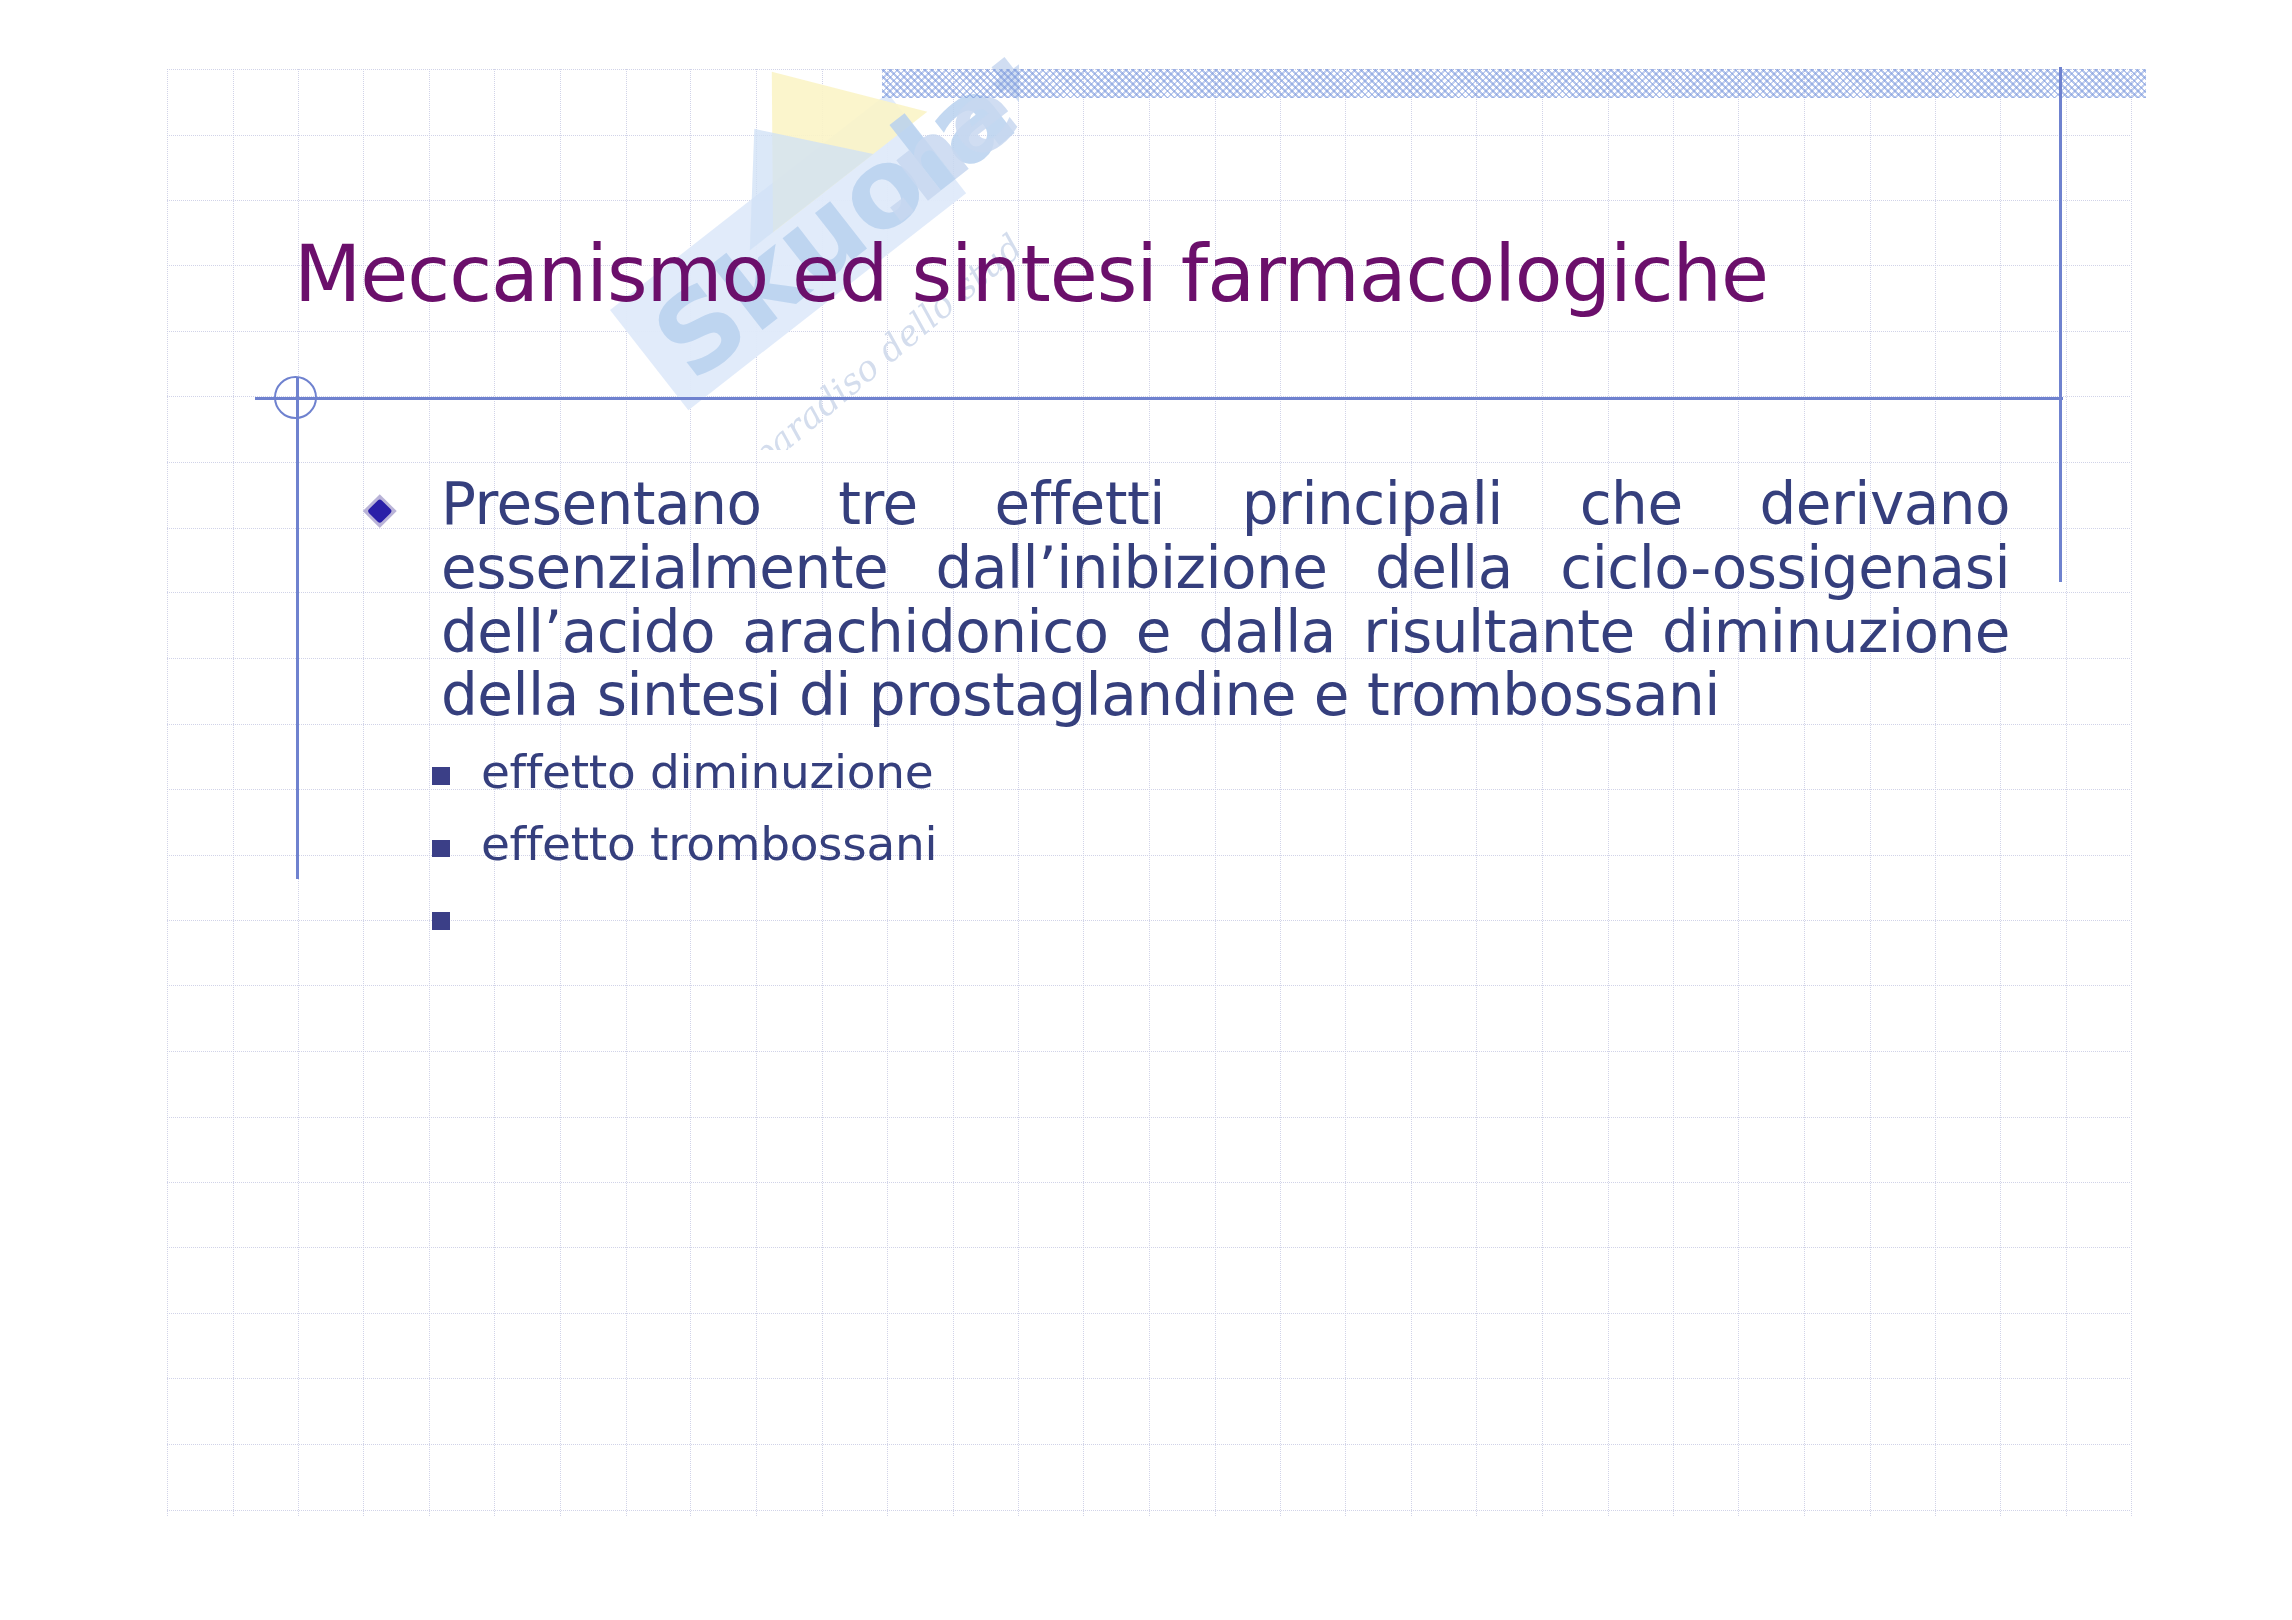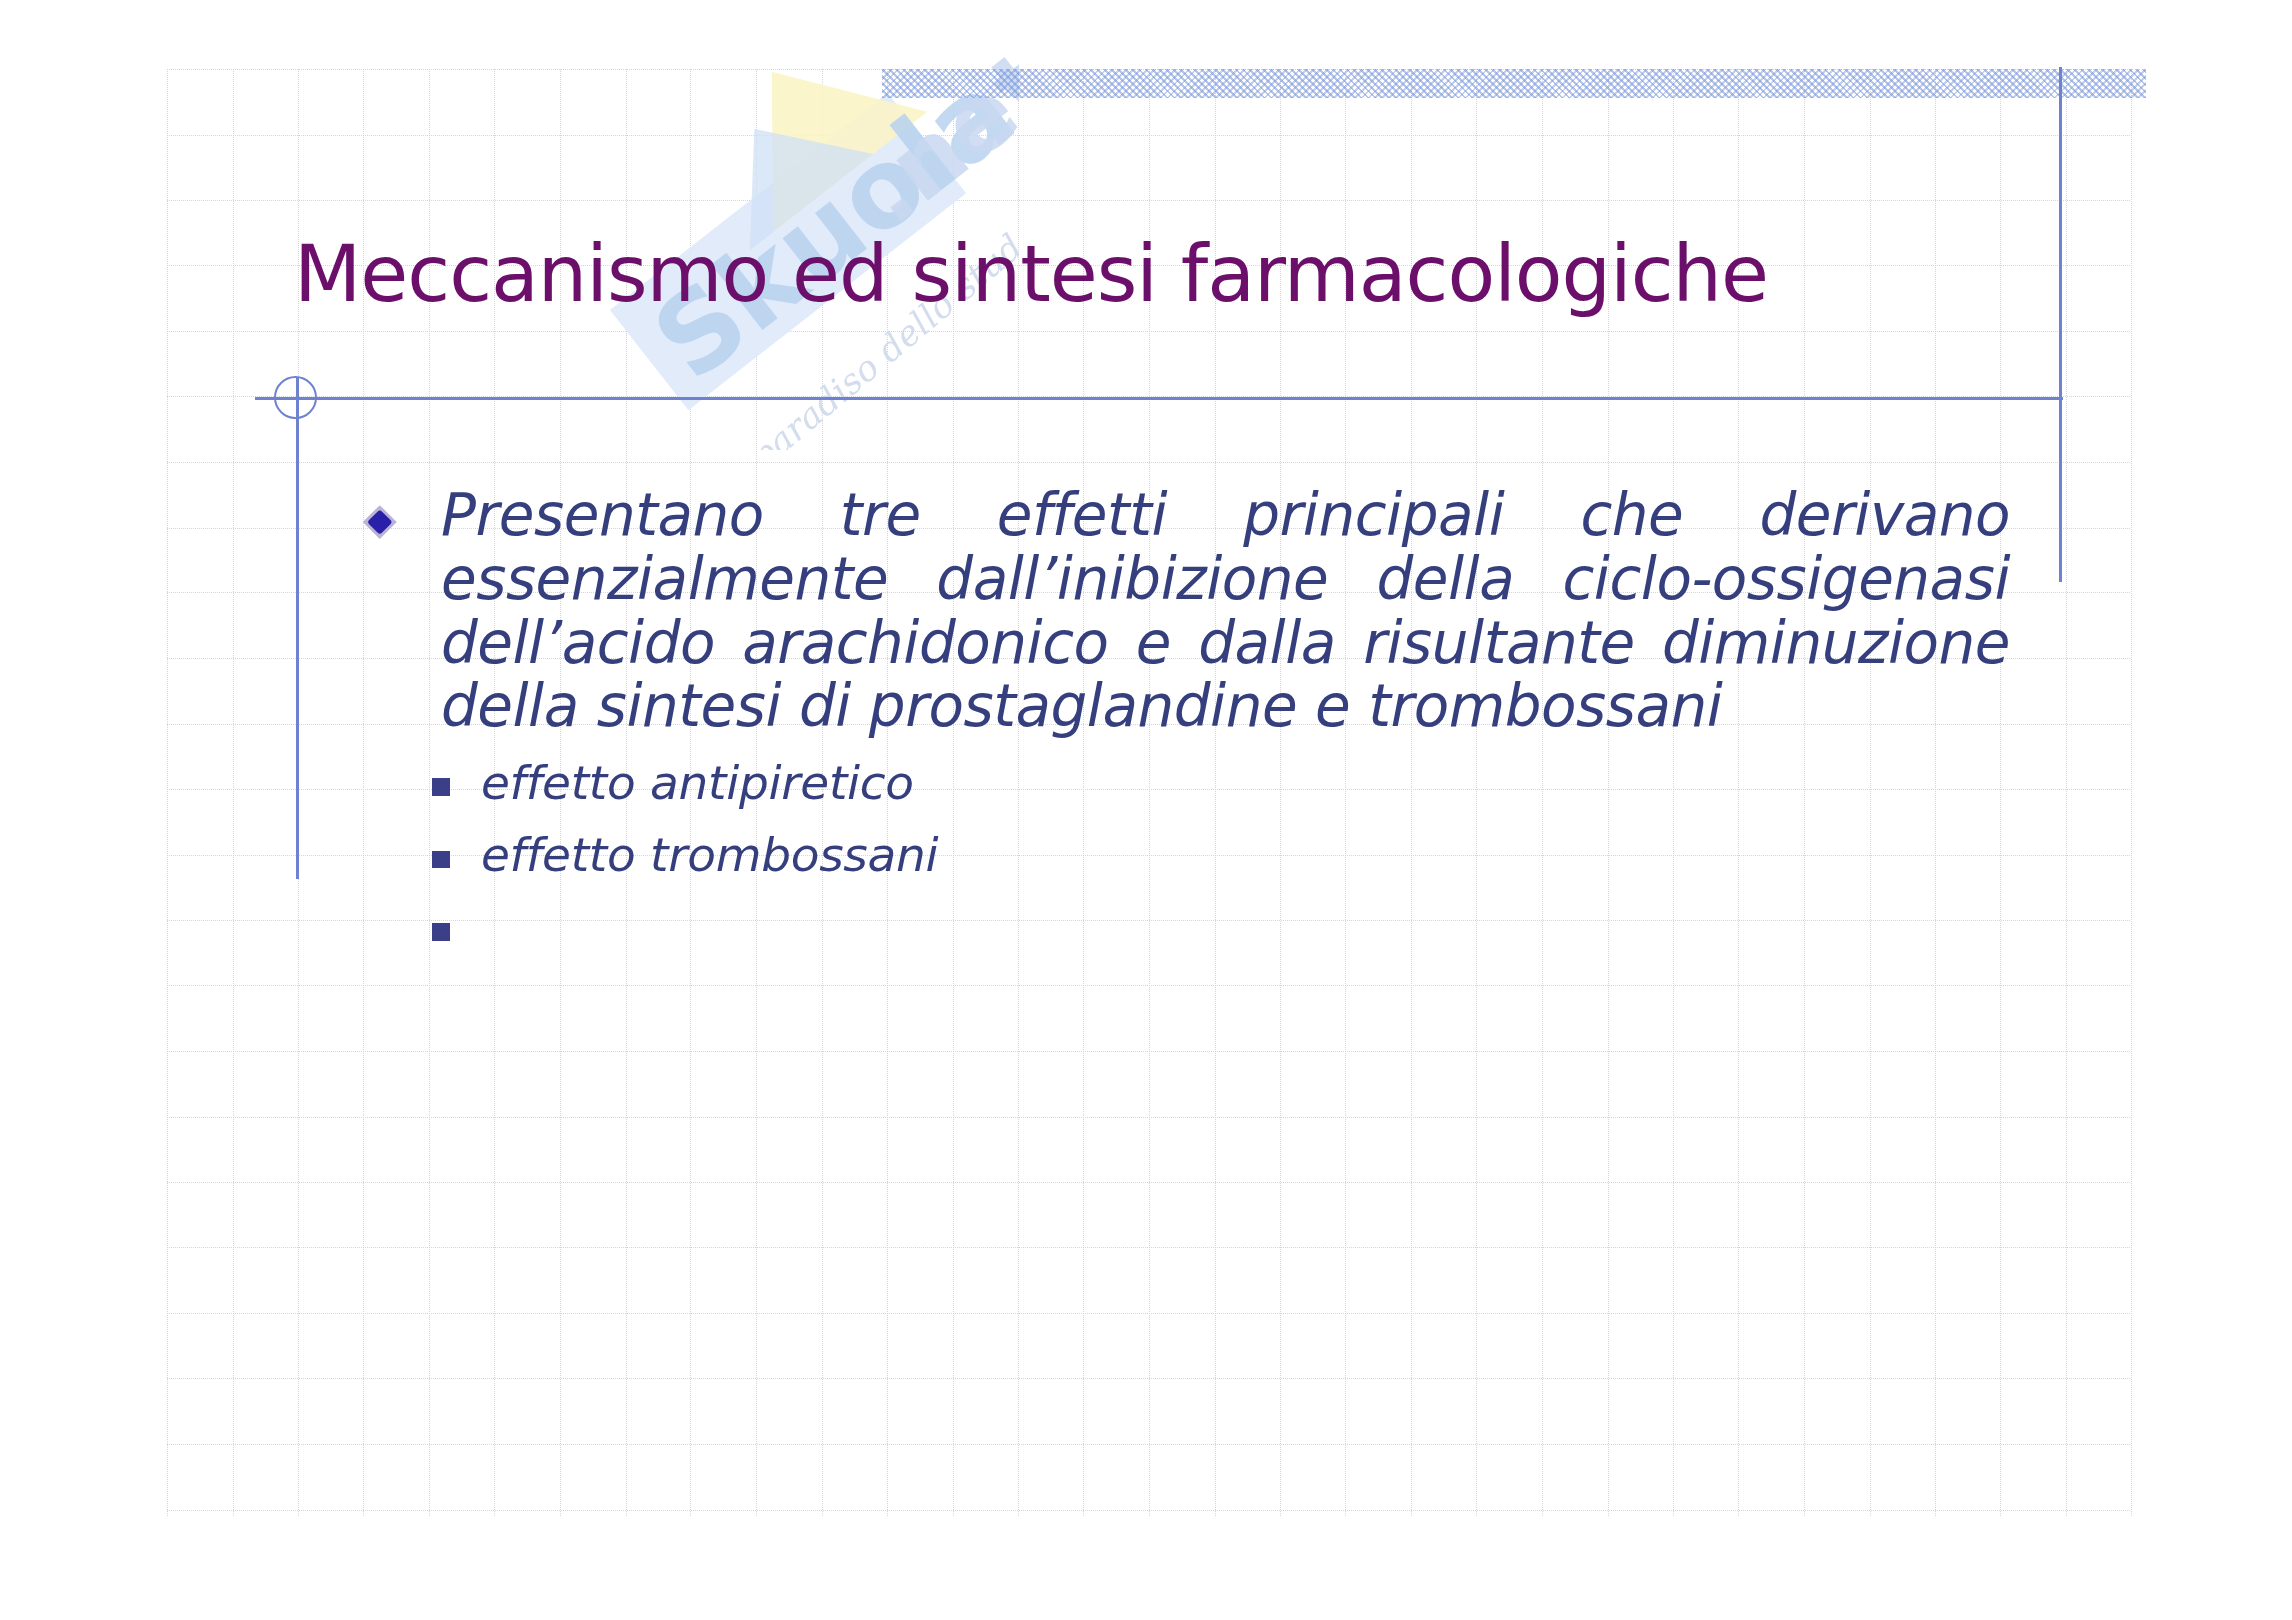--- a/index.html
+++ b/index.html
@@ -132,23 +132,22 @@
     font-size: 78px;
     line-height: 1.0;
     letter-spacing: -1px;
     white-space: nowrap;
   }
 
   
   #body {
     position: absolute;
     left: 363px;
-    top: 484px;
+    top: 473px;
     width: 1647px;
-    font-style: italic;
   }
   .l1 {
     position: relative;
     padding-left: 78px;
     color: #353f7d;
     font-size: 58px;
     line-height: 1.10;
     text-align: justify;
     text-justify: inter-word;
     letter-spacing: -0.5px;
@@ -298,21 +297,21 @@
       <span class="l1-bullet">
         <span class="outer"></span>
           <span class="inner"></span>
       </span>
       <span>Presentano tre effetti principali che derivano essenzialmente dall’inibizione della ciclo-ossigenasi dell’acido arachidonico e dalla risultante diminuzione della sintesi di prostaglandine e trombossani</span>
     </div>
 
     <ul class="sublist">
       <li class="l2">
         <span class="l2-bullet"></span>
-        <span>effetto antipiretico</span>
+        <span>effetto diminuzione</span>
       </li>
       <li class="l2">
         <span class="l2-bullet"></span>
         <span>effetto trombossani</span>
       </li>
       <li class="l2">
         <span class="l2-bullet"></span>
       </li>
     </ul>
 

